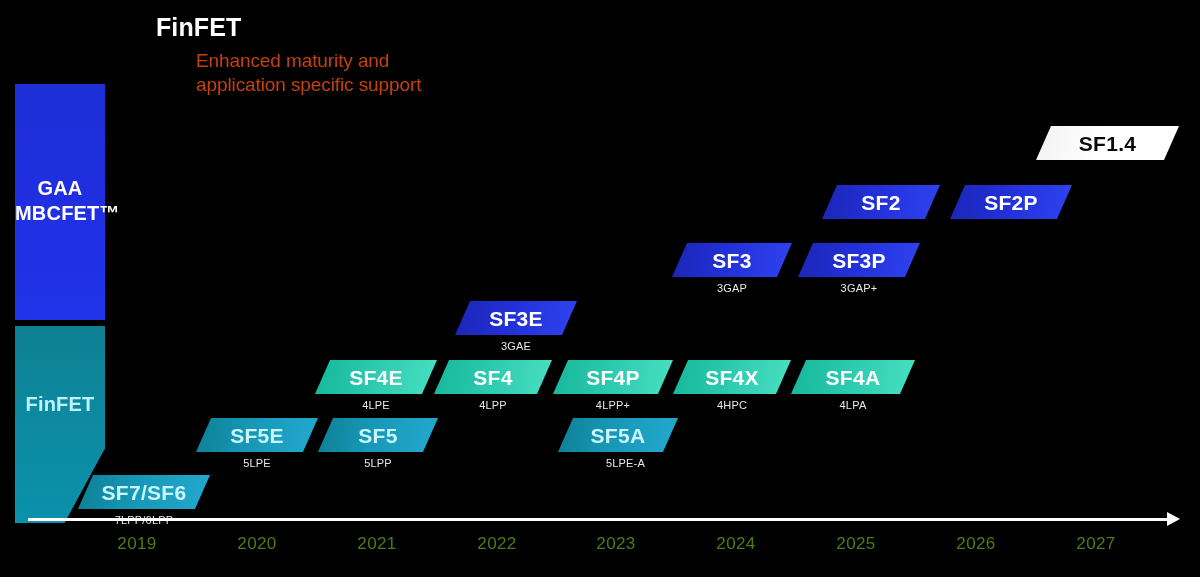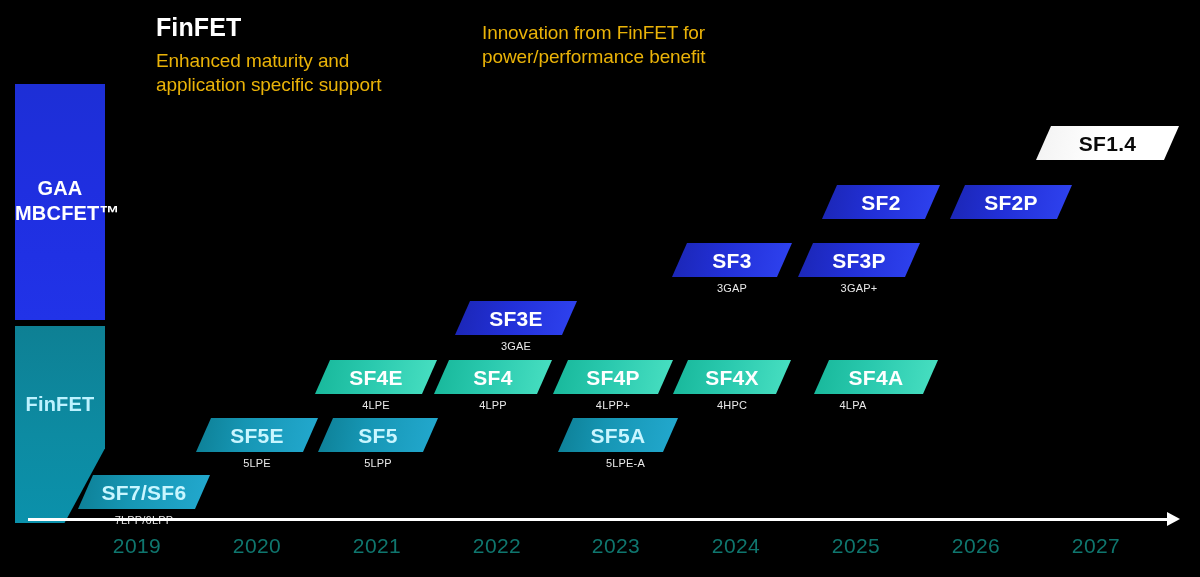--- a/index.html
+++ b/index.html
@@ -10,22 +10,22 @@
   }
   #stage{position:absolute;left:0;top:0;width:1200px;height:577px;}
 
   
   .hdr{position:absolute;}
   .hdr .h-title{
     font-size:25px;font-weight:700;color:#ffffff;letter-spacing:.1px;
     line-height:1.1;white-space:nowrap;
   }
   .hdr .h-sub{
-    font-size:19px;font-weight:400;color:#eab308;line-height:1.28;
-    margin-top:7px;white-space:pre-line;letter-spacing:-.1px;
+    font-size:19px;font-weight:400;color:#c2410c;line-height:1.28;
+    margin-top:7px;white-space:pre-line;letter-spacing:-.1px;margin-left:40px;
   }
   #hdr-finfet{left:156px;top:14px;}
   #hdr-gaa{left:482px;top:14px;}
 
   
   .rail{position:absolute;left:15px;width:90px;}
   #rail-gaa{
     top:84px;height:236px;
     background:linear-gradient(180deg,#1d2fd6 0%,#1f2fe0 45%,#2133e8 100%);
   }
@@ -71,37 +71,35 @@
 
   
   #axis{position:absolute;left:28px;top:518px;width:1145px;height:3px;background:#ffffff;}
   #axis-arrow{
     position:absolute;left:1167px;top:512px;width:0;height:0;
     border-top:7px solid transparent;border-bottom:7px solid transparent;
     border-left:13px solid #ffffff;
   }
   .year{
     position:absolute;top:534px;width:100px;text-align:center;
-    font-size:21px;font-weight:400;color:#0f766e;letter-spacing:.4px;
+    font-size:17px;font-weight:400;color:#4d7c0f;letter-spacing:.4px;
   }
 </style>
 </head>
 <body>
 
 <div id="stage">
 
   <div class="hdr" id="hdr-finfet">
     <div class="h-title">FinFET</div>
     <div class="h-sub">Enhanced maturity and
 application specific support</div>
   </div>
 
   <div class="hdr" id="hdr-gaa">
-    <div class="h-sub">Innovation from FinFET for
-power/performance benefit</div>
   </div>
 
   <div class="rail" id="rail-gaa">
     <div class="rail-label">GAA
 MBCFET™</div>
   </div>
 
   <div class="rail" id="rail-finfet">
     <div class="rail-label">FinFET</div>
   </div>
@@ -137,21 +135,21 @@
       </div>
       <div class="sub" style="left: 434px; width: 118px; top: 400px;">4LPP</div>
       <div class="node mint" style="left: 553px; top: 360px; width: 120px;">
         <span class="lbl">SF4P</span>
       </div>
       <div class="sub" style="left: 553px; width: 120px; top: 400px;">4LPP+</div>
       <div class="node mint" style="left: 673px; top: 360px; width: 118px;">
         <span class="lbl">SF4X</span>
       </div>
       <div class="sub" style="left: 673px; width: 118px; top: 400px;">4HPC</div>
-      <div class="node mint" style="left: 814px; top: 360px; width: 124px;">
+      <div class="node mint" style="left: 791px; top: 360px; width: 124px;">
         <span class="lbl">SF4A</span>
       </div>
       <div class="sub" style="left: 791px; width: 124px; top: 400px;">4LPA</div>
       <div class="node teal" style="left: 196px; top: 418px; width: 122px;">
         <span class="lbl">SF5E</span>
       </div>
       <div class="sub" style="left: 196px; width: 122px; top: 458px;">5LPE</div>
       <div class="node teal" style="left: 318px; top: 418px; width: 120px;">
         <span class="lbl">SF5</span>
       </div>

